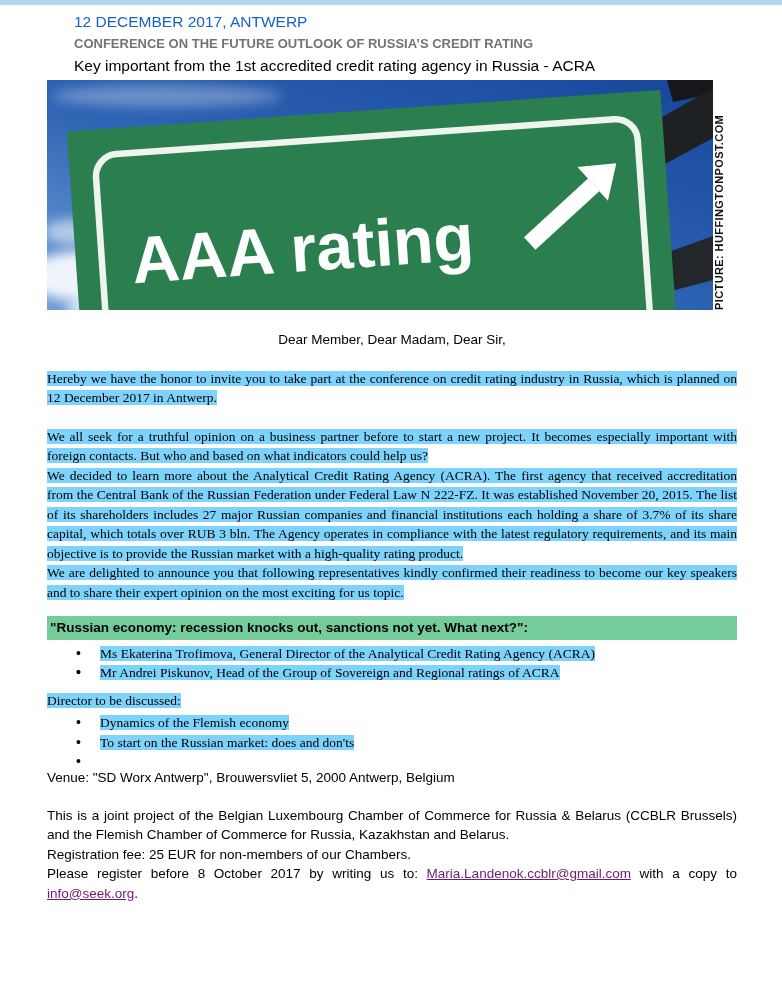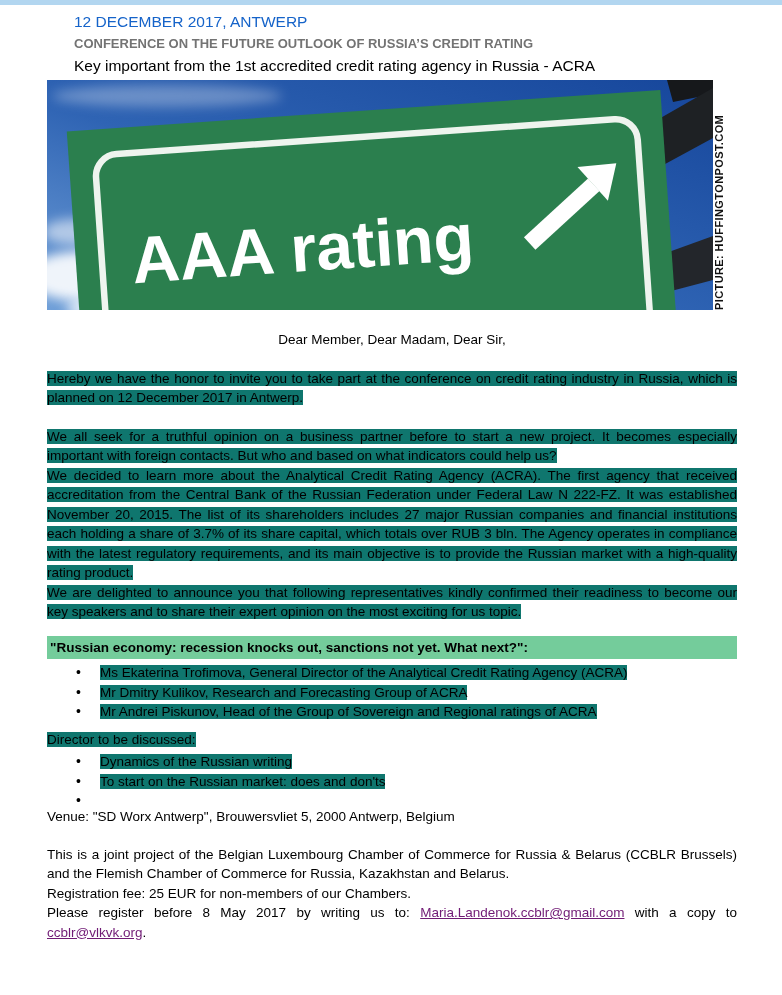--- a/index.html
+++ b/index.html
@@ -19,21 +19,21 @@
   .hero svg{display:block;}
   .photo-credit{
     writing-mode:vertical-rl;transform:rotate(180deg);
     font-size:11px;font-weight:700;letter-spacing:.4px;color:#111;
     height:230px;display:flex;align-items:center;justify-content:flex-start;
     padding-left:6px;white-space:nowrap;
   }
   
   .content{margin:20px 45px 0 47px;font-size:13.5px;line-height:19.5px;text-align:justify;}
   .content p{margin:0;}
-  .hl{background:#0f766e;}
+  .hl{background:#7dd3fc;font-family:Liberation Serif, serif;}
   .salutation{margin-bottom:19px !important;text-align:center;}
   .p-invite{margin-bottom:19px !important;}
   .p-delighted{margin-bottom:14px !important;}
   .green-bar{background:#74cc9b;font-weight:700;padding:2px 3px;margin-bottom:4px !important;text-align:left;}
   ul.blist{list-style:none;margin:0;padding:0;text-align:left;}
   ul.blist li{position:relative;padding-left:53px;line-height:19.5px;}
   ul.blist li .dot{position:absolute;left:29px;top:0;font-size:14px;}
   ul.speakers{margin-bottom:8px;}
   .p-questions{margin-bottom:3px !important;text-align:left;}
   ul.questions{margin-bottom:16px;}
@@ -97,30 +97,30 @@
   <p class="p-invite"><span class="hl">Hereby we have the honor to invite you to take part at the conference on credit rating industry in Russia, which is planned on 12 December 2017 in Antwerp.</span></p>
 
   <p><span class="hl">We all seek for a truthful opinion on a business partner before to start a new project. It becomes especially important with foreign contacts. But who and based on what indicators could help us?</span></p>
   <p><span class="hl">We decided to learn more about the Analytical Credit Rating Agency (ACRA). The first agency that received accreditation from the Central Bank of the Russian Federation under Federal Law N 222-FZ. It was established November 20, 2015. The list of its shareholders includes 27 major Russian companies and financial institutions each holding a share of 3.7% of its share capital, which totals over RUB 3 bln. The Agency operates in compliance with the latest regulatory requirements, and its main objective is to provide the Russian market with a high-quality rating product.</span></p>
   <p class="p-delighted"><span class="hl">We are delighted to announce you that following representatives kindly confirmed their readiness to become our key speakers and to share their expert opinion on the most exciting for us topic.</span></p>
 
   <p class="green-bar">"Russian economy: recession knocks out, sanctions not yet. What next?":</p>
 
   <ul class="blist speakers">
     <li><span class="dot">•</span><span class="hl">Ms Ekaterina Trofimova, General Director of the Analytical Credit Rating Agency (ACRA)</span></li>
-    <li><span class="dot">•</span><span class="hl">Mr Dmitry Kulikov, Research and Forecasting Group of ACRA</span></li>
+    <li><span class="dot">•</span></li>
     <li><span class="dot">•</span><span class="hl">Mr Andrei Piskunov, Head of the Group of Sovereign and Regional ratings of ACRA</span></li>
   </ul>
 
   <p class="p-questions"><span class="hl">Director to be discussed:</span></p>
 
   <ul class="blist questions">
-    <li><span class="dot">•</span><span class="hl">Dynamics of the Russian writing</span></li>
+    <li><span class="dot">•</span><span class="hl">Dynamics of the Flemish economy</span></li>
     <li><span class="dot">•</span><span class="hl">To start on the Russian market: does and don'ts</span></li>
     <li><span class="dot">•</span></li>
   </ul>
 
   <p class="p-venue">Venue: "SD Worx Antwerp", Brouwersvliet 5, 2000 Antwerp, Belgium</p>
 
   <p class="p-joint">This is a joint project of the Belgian Luxembourg Chamber of Commerce for Russia &amp; Belarus (CCBLR Brussels) and the Flemish Chamber of Commerce for Russia, Kazakhstan and Belarus.</p>
   <p class="p-fee">Registration fee: 25 EUR for non-members of our Chambers.</p>
-  <p class="p-register"><span>Please register before 8 May 2017 by writing us to:</span> <a class="mail" href="#">Maria.Landenok.ccblr@gmail.com</a> <span>with a copy to</span> <a class="mail" href="#">ccblr@vlkvk.org</a><span>.</span></p>
+  <p class="p-register"><span>Please register before 8 October 2017 by writing us to:</span> <a class="mail" href="#">Maria.Landenok.ccblr@gmail.com</a> <span>with a copy to</span> <a class="mail" href="#">info@seek.org</a><span>.</span></p>
 </div>
 
 </body></html>

